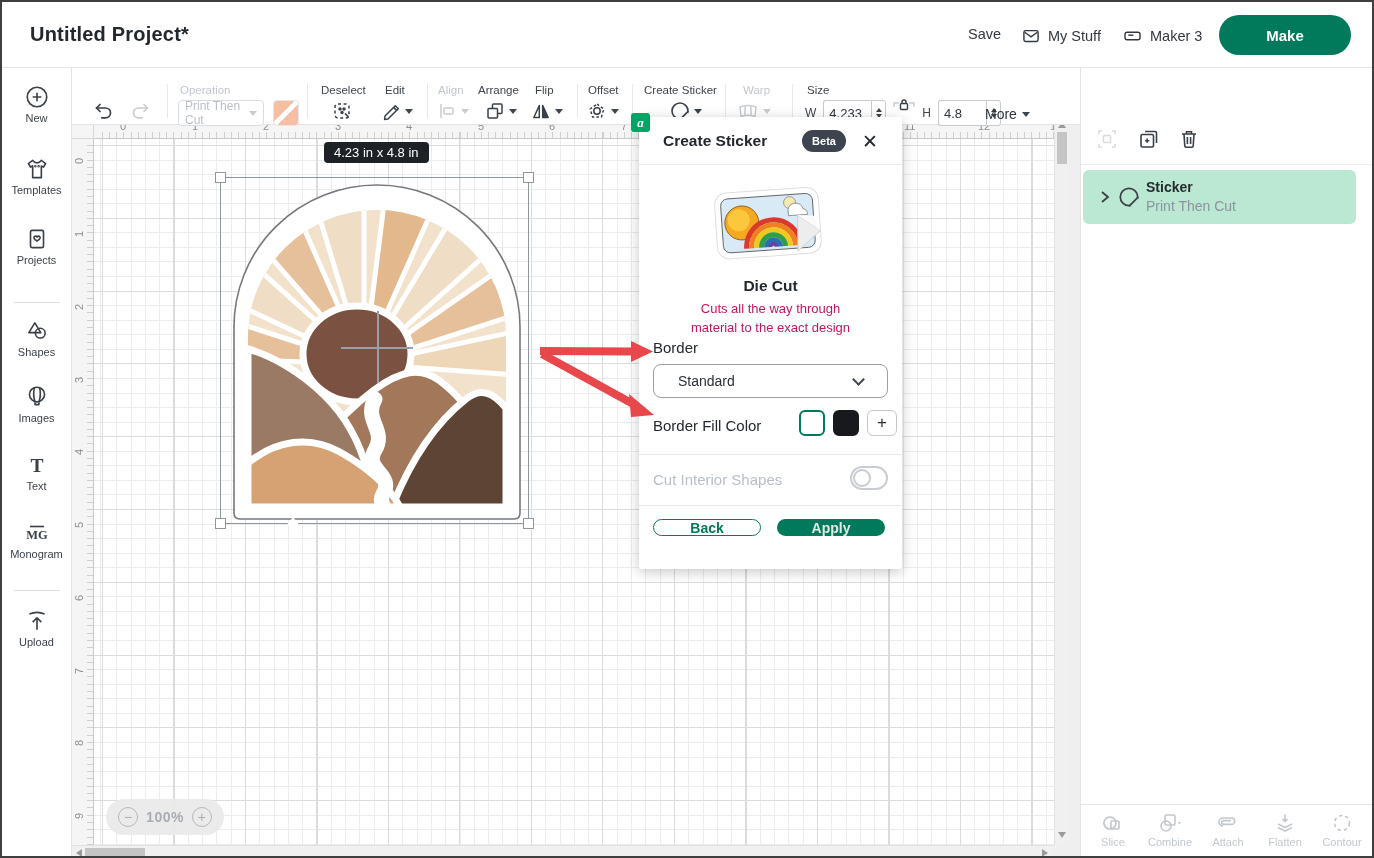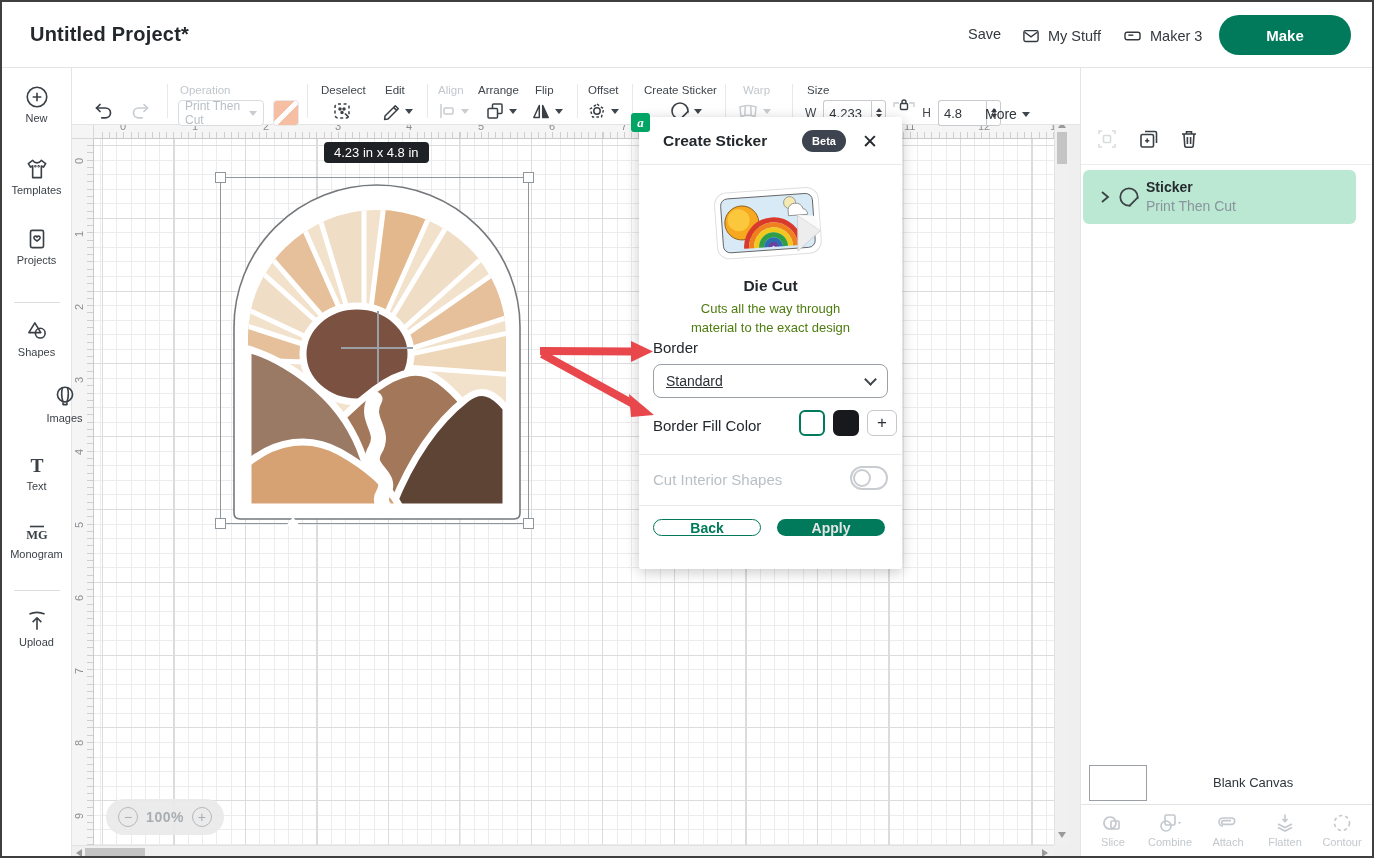--- a/index.html
+++ b/index.html
@@ -89,24 +89,24 @@
   #panel-badge { left:629px; top:111px; width:19px; height:19px; background:#00a566; border-radius:3px; z-index:45;
     color:#fff; font-family:"Liberation Serif",serif; font-style:italic; font-weight:700; font-size:13px;
     display:flex; align-items:center; justify-content:center; }
   #sp-title { left:24px; top:15px; font-size:15.5px; font-weight:700; color:#23282d; }
   #sp-beta { left:163px; top:13px; width:44px; height:22px; background:#3d4450; border-radius:11px; color:#fff;
     font-size:11px; font-weight:700; display:flex; align-items:center; justify-content:center; }
   #sp-close { left:219px; top:12px; width:24px; height:24px; font-size:19px; color:#23282d; display:flex;
     align-items:center; justify-content:center; cursor:pointer; }
   .sp-div { left:0; width:263px; height:1px; background:#e9e9e9; }
   #sp-dietitle { left:0; top:160px; width:263px; text-align:center; font-size:15.5px; font-weight:700; color:#23282d; }
-  .sp-desc { left:0; width:263px; text-align:center; font-size:13px; color:#4d7c0f; }
+  .sp-desc { left:0; width:263px; text-align:center; font-size:13px; color:#be185d; }
   .sp-label { left:14px; font-size:15px; font-weight:400; color:#23282d; }
   #sp-select { left:14px; top:247px; width:235px; height:34px; border:1.5px solid #9aa0a6; border-radius:8px;
-    display:flex; align-items:center; justify-content:space-between; padding:0 12px; font-size:14px; color:#2b3036; cursor:pointer;text-decoration:underline; }
+    display:flex; align-items:center; justify-content:space-between; padding:0 24px; font-size:14px; color:#2b3036; cursor:pointer; }
   .chev { width:9px; height:9px; border-right:2px solid #3f454c; border-bottom:2px solid #3f454c; transform:rotate(45deg); margin-top:-4px; }
   #sp-swatches { left:160px; top:293px; display:flex; gap:8px; align-items:center; }
   .csw { width:26px; height:26px; border-radius:6px; cursor:pointer; }
   .csw.white { background:#fff; border:2px solid #007a5a; }
   .csw.black { background:#17191c; border:2px solid #17191c; }
   .csw.add { background:#fff; border:1.5px solid #c4c8cc; display:flex; align-items:center; justify-content:center;
     font-size:17px; color:#2b3036; width:30px; }
   #sp-cutint { left:14px; top:354px; font-size:15px; color:#b9bfc5; }
   #sp-toggle { left:211px; top:349px; width:38px; height:24px; border:2px solid #c9ccd1; border-radius:12px; background:#fff; cursor:default; }
   #sp-toggle .knob { position:absolute; left:1px; top:1px; width:18px; height:18px; border-radius:50%; background:#fff; border:2px solid #c9ccd1; }
@@ -203,21 +203,21 @@
     <div class="side-div abs" style="top:234px;"></div>
     <div class="side-item abs" style="top:250px;">
       <span>
         <svg width="26" height="26" viewBox="0 0 24 24" fill="none" stroke="#3a4046" stroke-width="1.5" stroke-linejoin="round">
           <path d="M10,4.5 L15.5,13.5 L4.5,13.5 Z"></path>
             <circle cx="15" cy="14" r="4.5"></circle>
         </svg>
       </span>
       <span class="lbl">Shapes</span>
     </div>
-    <div class="side-item abs" style="top:316px;margin-left:28px;">
+    <div class="side-item abs" style="top:316px;">
       <span>
         <svg width="26" height="26" viewBox="0 0 24 24" fill="none" stroke="#3a4046" stroke-width="1.5" stroke-linejoin="round">
           <path d="M12,3 C16,3 19,6 19,9.8 C19,13.6 15,16.5 12,16.5 C9,16.5 5,13.6 5,9.8 C5,6 8,3 12,3 Z"></path>
           <path d="M9.6,3.6 C8.6,7.5 8.6,11.5 10,16 M14.4,3.6 C15.4,7.5 15.4,11.5 14,16"></path>
           <path d="M10.2,16.8 L10.2,19 L13.8,19 L13.8,16.8"></path>
         </svg>
       </span>
       <span class="lbl">Images</span>
     </div>
     <div class="side-item abs" style="top:384px;">
@@ -582,24 +582,20 @@
         <svg width="24" height="24" viewBox="0 0 22 22" fill="none" stroke="#3a4046" stroke-width="1.6">
           <circle cx="11" cy="11" r="8"></circle>
           <polygon points="11.6,19.2 19.2,11.6 20.6,20.6" fill="#bbe8d2" stroke="none"></polygon>
           <path d="M11.6,18.9 L18.9,11.6" stroke-linecap="round"></path>
         </svg>
       </span>
       <span id="layer-name" class="abs">Sticker</span>
       <span id="layer-op" class="abs">Print Then Cut</span>
     </div>
 
-    <div id="blank-row" class="abs">
-      <div id="blank-swatch" class="abs"></div>
-      <span id="blank-label" class="abs">Blank Canvas</span>
-    </div>
 
     <div id="bottom-tools" class="abs">
       <div class="bt abs" style="left:4px;">
         <svg width="24" height="24" viewBox="0 0 24 24" fill="none" stroke="#c3c8cd" stroke-width="1.6">
           <path d="M6,6 m3,0 a6,6 0 1 1 -0.1,0"></path>
           <rect x="10" y="10" width="8" height="8" rx="1"></rect>
         </svg>
         <span class="lbl">Slice</span>
       </div>
       <div class="bt abs" style="left:61px;">

